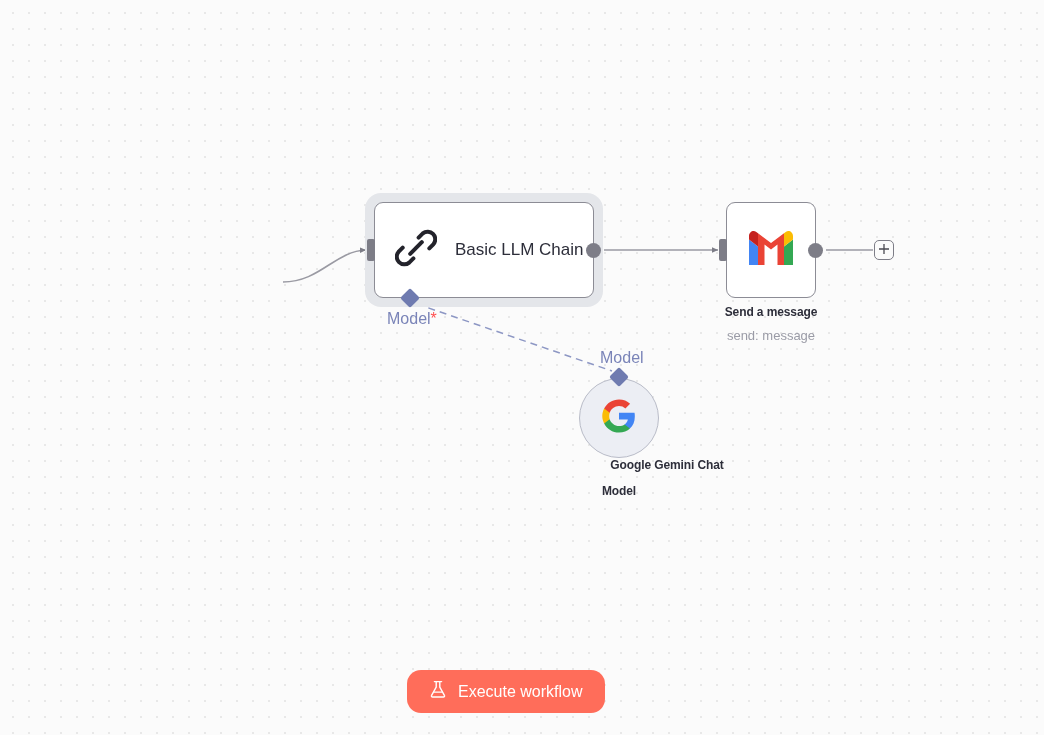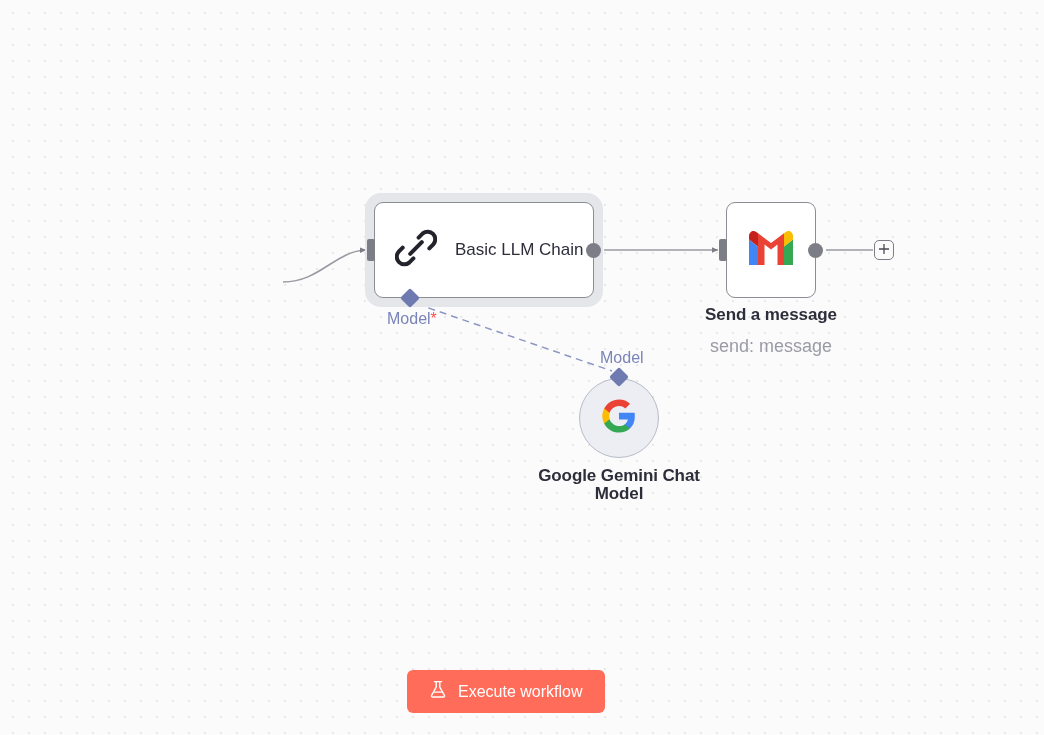--- a/index.html
+++ b/index.html
@@ -31,34 +31,33 @@
 
   
   .node { position: absolute; }
 
   .node-label {
     position: absolute;
     left: 50%;
     transform: translateX(-50%);
     text-align: center;
     white-space: nowrap;
-    font-size: 17px;
+    font-size: 12px;
     font-weight: bold;
     color: #2d2e3a;
     letter-spacing: -0.1px;
   }
   .node-sublabel {
     position: absolute;
     left: 50%;
     transform: translateX(-50%);
     text-align: center;
     white-space: nowrap;
-    font-size: 18px;
+    font-size: 13px;
     color: #9a9ba6;
-    margin-top: 8px;
   }
 
   .port-out {
     position: absolute;
     width: 15px; height: 15px;
     border-radius: 50%;
     background: #7d7d87;
   }
   .port-in {
     position: absolute;
@@ -160,21 +159,21 @@
 
   
   #execute-workflow-button {
     position: absolute;
     left: 407px;
     top: 670px;
     height: 43px;
     padding: 0 22px;
     background: #ff6d5a;
     border: none;
-    border-radius: 6px;
+    border-radius: 14px;
     color: #ffffff;
     font-family: "Liberation Sans", sans-serif;
     font-size: 16px;
     display: flex;
     align-items: center;
     gap: 11px;
     cursor: pointer;
   }
   #execute-workflow-button .btn-label { white-space: nowrap; }
 </style>
@@ -262,21 +261,21 @@
       <span>
         <svg width="36" height="36" viewBox="0 0 48 48">
           <path fill="#4285f4" d="M45.1 24.5c0-1.6-.1-3.2-.4-4.7H24v8.9h11.8c-.5 2.7-2.1 5-4.4 6.6v5.5h7.1c4.2-3.8 6.6-9.5 6.6-16.3z"></path>
           <path fill="#34a853" d="M24 46c6 0 11-2 14.6-5.3l-7.1-5.5c-2 1.3-4.5 2.1-7.5 2.1-5.8 0-10.7-3.9-12.4-9.1H4.2v5.7C7.8 41.1 15.3 46 24 46z"></path>
           <path fill="#fbbc05" d="M11.6 28.2c-.4-1.3-.7-2.7-.7-4.2s.3-2.9.7-4.2v-5.7H4.2C2.6 17.3 1.7 20.5 1.7 24s.9 6.7 2.5 9.9l7.4-5.7z"></path>
           <path fill="#ea4335" d="M24 10.7c3.3 0 6.2 1.1 8.5 3.3l6.3-6.3C35 4.1 30 2 24 2 15.3 2 7.8 6.9 4.2 14.1l7.4 5.7c1.7-5.2 6.6-9.1 12.4-9.1z"></path>
         </svg>
       </span>
     </div>
 
-    <div class="node-label" style="top:88px;">Google Gemini Chat</div>
+    <div class="node-label" style="top:80px;margin-left:48px;">Google Gemini Chat</div>
     <div class="node-label" style="top:106px;">Model</div>
   </div>
 
   <button id="execute-workflow-button">
     <span>
       <svg width="18" height="19" viewBox="0 0 18 19">
         <g fill="none" stroke="#ffffff" stroke-width="1.4" stroke-linecap="round" stroke-linejoin="round">
           <path d="M5.4 1.6 H12.6"></path>
           <path d="M7.2 1.6 V7.2 L2.6 15.3 a1.1 1.1 0 0 0 1 1.7 H14.4 a1.1 1.1 0 0 0 1-1.7 L10.8 7.2 V1.6"></path>
           <path d="M4.9 12.1 H13.1"></path>

